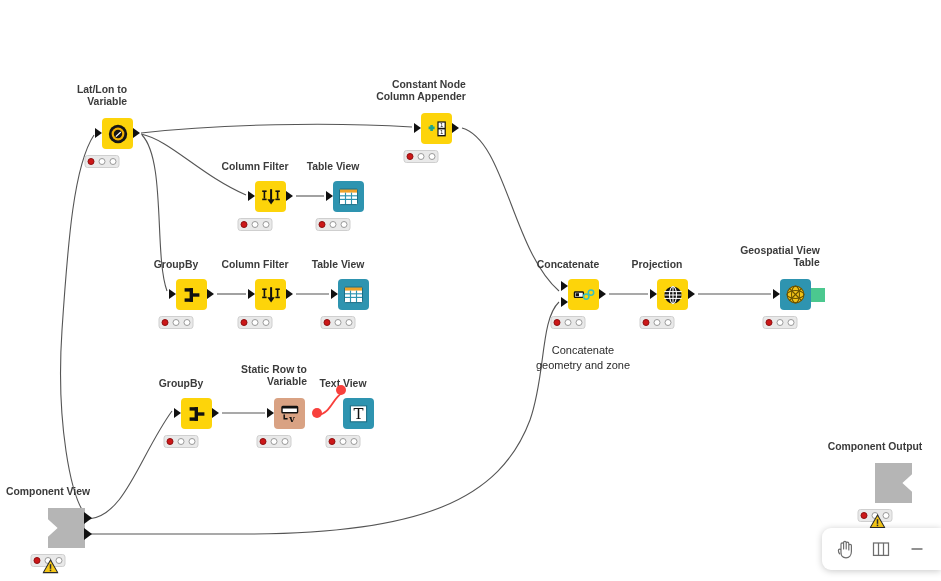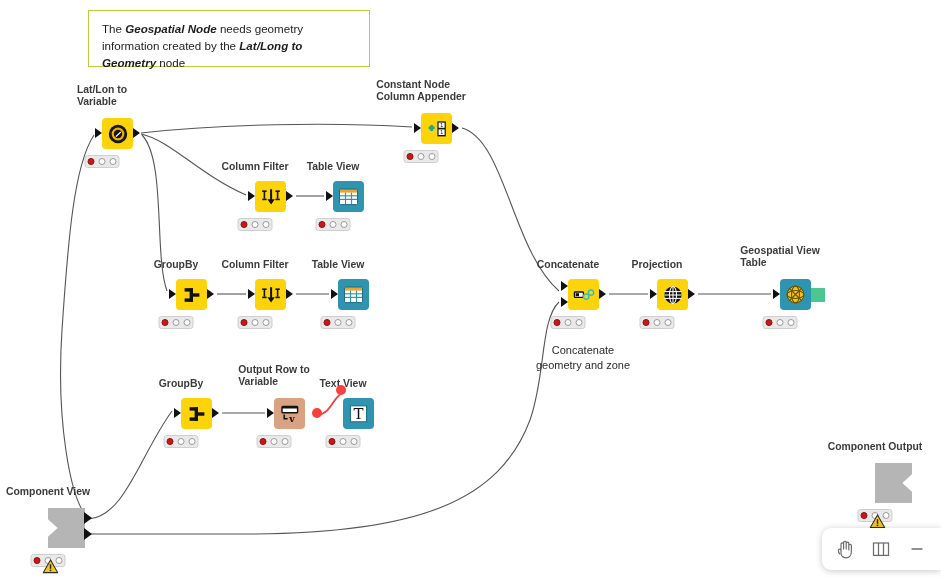--- a/index.html
+++ b/index.html
@@ -22,21 +22,21 @@
   }
   .note b { font-weight:bold; font-style:italic; }
 
   
   svg.wires { position:absolute; left:0; top:0; width:941px; height:581px; pointer-events:none; }
 
   
   .node { position:absolute; }
   .nlabel {
     position:absolute; left:50%; transform:translateX(-50%);
-    text-align:left; font-size:10.4px; font-weight:bold;
+    text-align:right; font-size:10.4px; font-weight:bold;
     color:#3b3b3b; line-height:12.4px; white-space:nowrap;
   }
   .nbody {
     position:absolute; left:0; top:0; width:31px; height:31px;
     border-radius:4px; display:flex; align-items:center; justify-content:center;
   }
   .nbody.yellow { background:#fdd40a; }
   .nbody.teal   { background:#2e94b0; }
   .nbody.tan    { background:#d9a283; }
   .status {
@@ -75,23 +75,20 @@
     display:flex; align-items:center; justify-content:space-around;
     padding:0 6px;
   }
   .tbtn { width:28px; height:28px; display:flex; align-items:center; justify-content:center; cursor:pointer; }
 </style>
 </head>
 <body>
 
 <div id="canvas">
 
-  <div class="note">
-    <span>The </span><b>Geospatial Node</b><span> needs geometry information created by the </span><b>Lat/Long to Geometry</b><span> node</span>
-  </div>
 
   <svg class="wires" viewBox="0 0 941 581">
     <defs>
       <marker id="arw" markerWidth="8" markerHeight="8" refX="7.2" refY="4" orient="auto">
         <path d="M0,0.4 L7.6,4 L0,7.6 z" fill="#111"></path>
       </marker>
     </defs>
     <g fill="none" stroke="#555" stroke-width="1.1">
 
       <path d="M 88 518 C 70 500 56 420 62 330 C 68 240 74 165 94 135"></path>
@@ -378,21 +375,21 @@
         <span class="port in" style="top:10px"></span>
         <span class="port out" style="top:10px"></span>
         <div class="status">
           <span class="dot red"></span>
           <span class="dot "></span>
           <span class="dot "></span>
         </div>
       </div>
       <div class="node" style="left: 274px; top: 398px;">
         <div class="nlabel" style="top:-34px">
-          <div>Output Row to</div>
+          <div>Static Row to</div>
           <div>Variable</div>
         </div>
         <div class="nbody tan">
           <svg width="22" height="21" viewBox="0 0 22 21">
         <rect x="3" y="3.4" width="15.6" height="6.4" rx="0.8" fill="#ffffff" stroke="#111" stroke-width="1.4"></rect>
         <rect x="3" y="3.4" width="15.6" height="2.1" fill="#111"></rect>
         <path d="M5.2 11.6 v4.2 h3.4" fill="none" stroke="#111" stroke-width="1.5"></path>
         <text x="13" y="18.6" font-size="9.4" font-weight="bold" text-anchor="middle" fill="#111" font-family="DejaVu Serif">v</text>
       </svg>
         </div>

